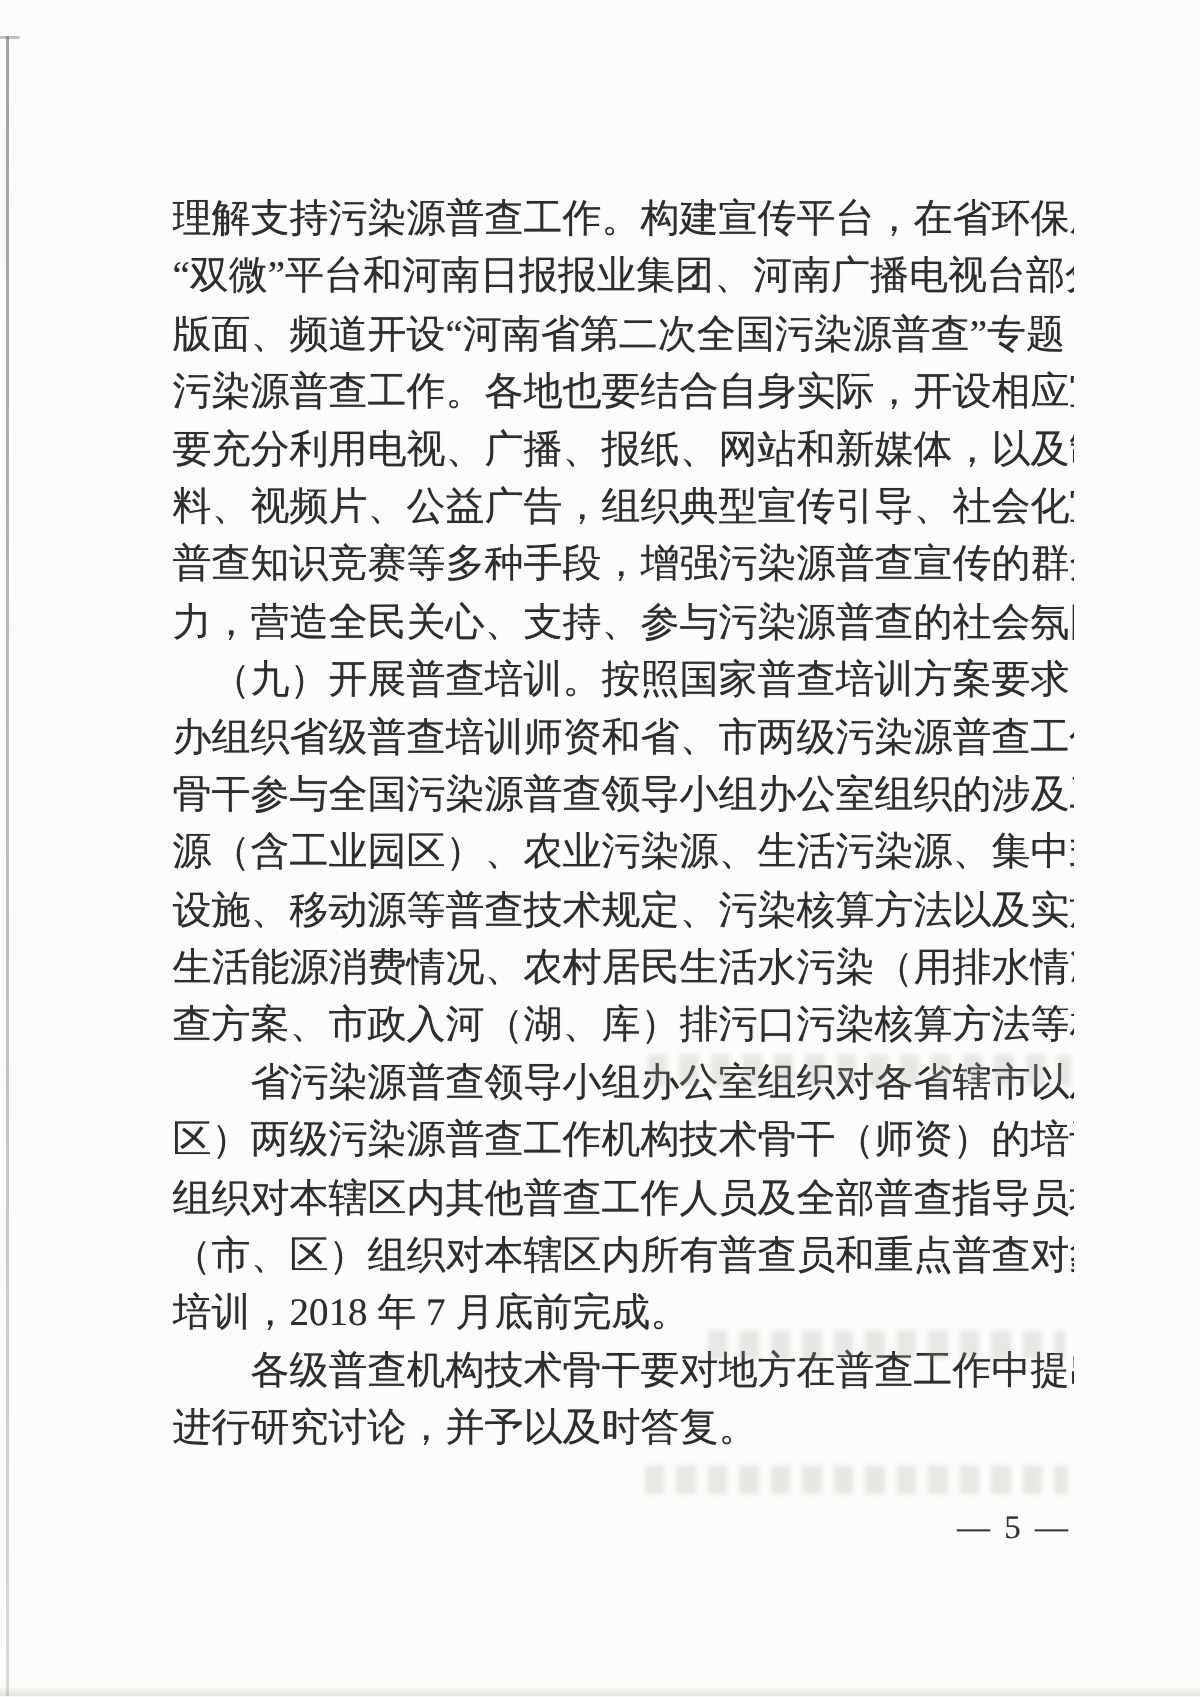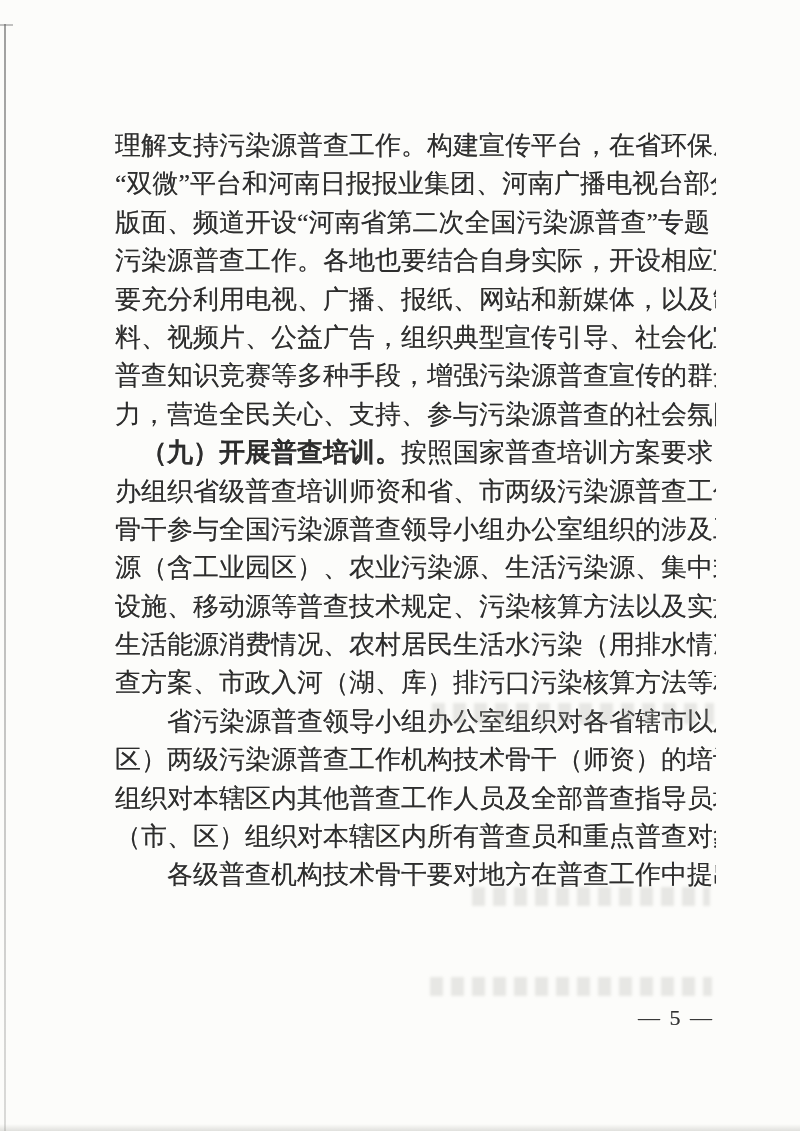--- a/index.html
+++ b/index.html
@@ -70,21 +70,21 @@
     text-align: justify;
     text-align-last: justify;
     text-shadow: 0 0 0.5px rgba(45,45,45,0.55);
   }
   .ln.short {
     text-align: left;
     text-align-last: left;
   }
   .ln.indent2 { text-indent: 2em; }
   .ln.indent1 { text-indent: 1em; }
-  .head-bold { font-weight: 700; margin-top: 12px; }
+  .head-bold { font-weight: 400; margin-top: 12px; }
 
   .page-number {
     position: absolute;
     top: 1005px;
     right: 86px;
     font-size: 22px;
     color: #333333;
     letter-spacing: 2px;
     text-shadow: 0 0 0.5px rgba(45,45,45,0.5);
   }
@@ -119,24 +119,26 @@
       <div class="ln">设施、移动源等普查技术规定、污染核算方法以及实施城乡居民</div>
       <div class="ln">生活能源消费情况、农村居民生活水污染（用排水情况）抽样调</div>
       <div class="ln">查方案、市政入河（湖、库）排污口污染核算方法等相关技术培</div>
     </div>
 
     <div class="para">
       <div class="ln indent2">省污染源普查领导小组办公室组织对各省辖市以及县（市、</div>
       <div class="ln">区）两级污染源普查工作机构技术骨干（师资）的培训；省辖市</div>
       <div class="ln">组织对本辖区内其他普查工作人员及全部普查指导员培训。县</div>
       <div class="ln">（市、区）组织对本辖区内所有普查员和重点普查对象相关人员</div>
+      <div class="ln short">培训，2018 年 7 月底前完成。</div>
     </div>
 
     <div class="para">
       <div class="ln indent2">各级普查机构技术骨干要对地方在普查工作中提出的问题，</div>
+      <div class="ln short">进行研究讨论，并予以及时答复。</div>
     </div>
 
   </div>
 
   <div class="bleed bleed-1"></div>
   <div class="bleed bleed-2"></div>
   <div class="bleed bleed-3"></div>
 
   <div class="page-number">— 5 —</div>
 

